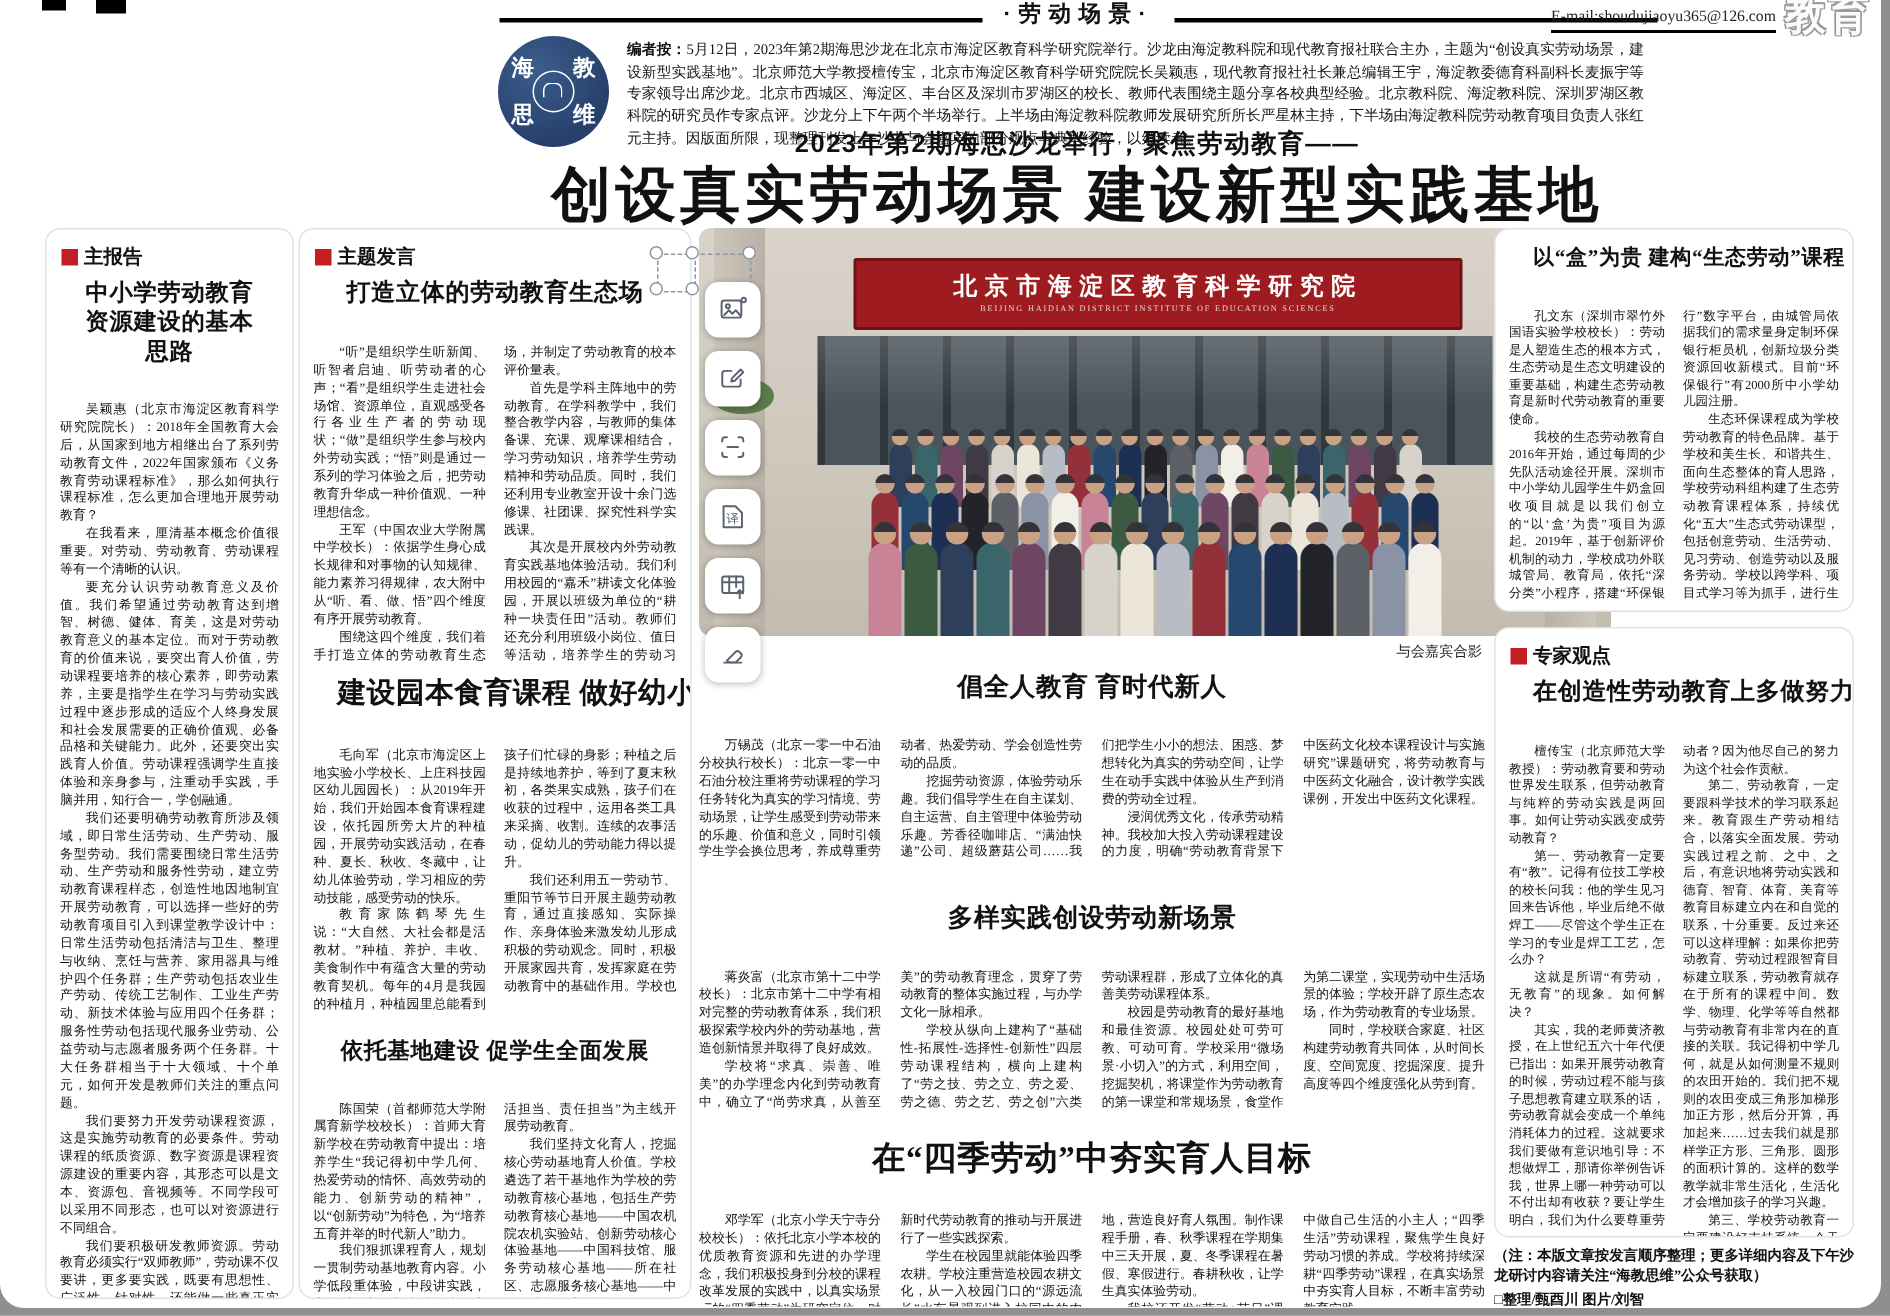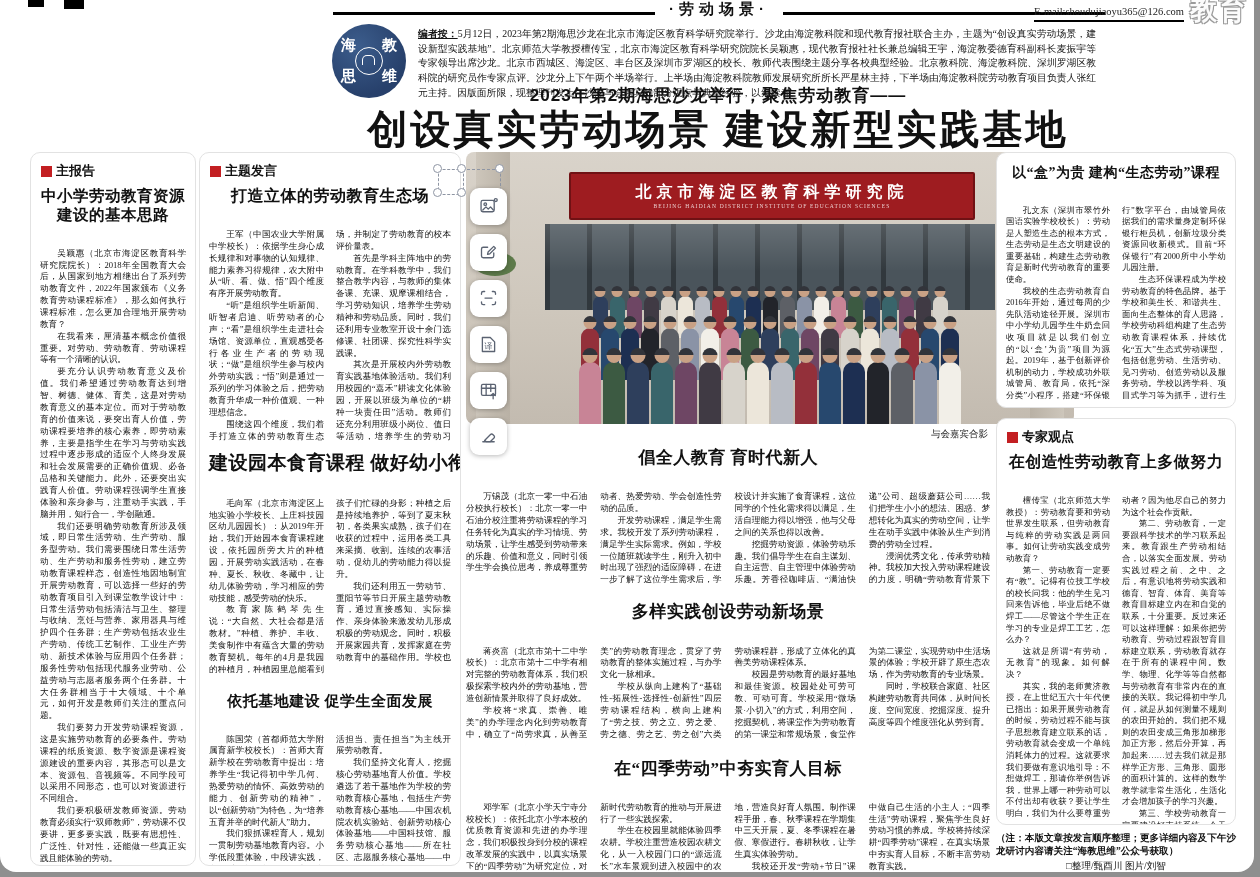--- a/index.html
+++ b/index.html
@@ -20,33 +20,33 @@
   .logo{position:absolute;top:24px;left:332px;width:74px;height:74px;border-radius:50%;
         background:radial-gradient(circle at 35% 30%,#3c5d8c,#27406b 70%);color:#fff;}
   .logo span{position:absolute;font-size:15px;font-weight:bold;}
   .logo .c0{left:9px;top:12px}.logo .c1{right:9px;top:12px}.logo .c2{left:9px;bottom:12px}.logo .c3{right:9px;bottom:12px}
   .logo .ring{position:absolute;left:50%;top:50%;width:26px;height:26px;margin:-14px 0 0 -14px;
         border:1.5px solid #fff;border-radius:50%;}
   .logo .ring::after{content:"";position:absolute;left:6px;top:7px;width:11px;height:9px;
         border:1.5px solid #fff;border-bottom:none;border-radius:5px 5px 0 0;}
   .editor-note{position:absolute;top:27px;left:418px;width:678px;font-size:9.8px;line-height:1.5;
         text-align:justify;color:#141414;}
-  .editor-note b{font-weight:bold;text-decoration:underline;}
+  .editor-note b{font-weight:bold;}
   .kicker{position:absolute;top:84px;left:332px;width:772px;text-align:center;font-size:17px;font-weight:bold;
         font-family:"Liberation Sans","DejaVu Sans",sans-serif;letter-spacing:1px;}
   .headline{position:absolute;top:102px;left:300px;width:836px;text-align:center;font-size:40px;font-weight:900;
         letter-spacing:3px;font-family:"Liberation Serif","DejaVu Serif",serif;}
   
   .colbox{position:absolute;border:1px solid #e2e2e2;border-radius:10px;box-sizing:border-box;
         padding:9px 9px;overflow:hidden;background:#fff;}
   .sec-label{font-family:"Liberation Sans","DejaVu Sans",sans-serif;font-weight:bold;font-size:13px;
         display:flex;align-items:center;gap:4px;margin:0 0 4px 1px;}
   .sec-label .sq{width:11px;height:11px;background:#c31f22;display:inline-block;}
   .art-title{font-size:16px;font-weight:bold;text-align:center;letter-spacing:.5px;line-height:1.25;
-        margin:6px 0 7px;font-family:"Liberation Serif","DejaVu Serif",serif;white-space:nowrap;}
+        margin:6px 16px 7px;font-family:"Liberation Serif","DejaVu Serif",serif;white-space:nowrap;}
   .art-title.wrap{white-space:normal;}
   .body{font-size:8.6px;line-height:1.38;text-align:justify;overflow:hidden;margin-top:23px;}
   .body p{margin:0;text-indent:2em;}
   .cols2{column-count:2;column-gap:12px;}
   .cols4{column-count:4;column-gap:13px;}
   
   .photo{position:absolute;left:466px;top:152px;width:608px;height:272px;border-radius:8px;overflow:hidden;
         background:linear-gradient(#d9d3ca 0%,#cfc8bd 55%,#c3bbb0 100%);}
   .photo .pillar{position:absolute;top:0;bottom:0;width:34px;background:linear-gradient(90deg,#c6bfb4,#b5ad a1);}
   .photo .pillar.l{left:10px;background:linear-gradient(90deg,#cdc6bb,#b9b1a5);}
@@ -75,21 +75,21 @@
   .anno-toolbar{position:absolute;left:470px;top:188px;display:flex;flex-direction:column;gap:9px;z-index:9;}
   .anno-btn{width:37px;height:37px;background:#fff;border-radius:9px;box-shadow:0 1px 5px rgba(0,0,0,.28);
         display:grid;place-items:center;border:none;cursor:pointer;padding:0;}
   .anno-btn svg{stroke:#5b6372;fill:none;stroke-width:1.5;stroke-linecap:round;stroke-linejoin:round;}
   .mrect{position:absolute;border:1.5px dashed #8e95a3;z-index:8;}
   .mhandle{position:absolute;width:9px;height:9px;border-radius:50%;background:#fff;border:1.5px solid #8e95a3;
         box-sizing:border-box;z-index:9;}
   
   .note-box{position:absolute;left:996px;top:831px;width:240px;}
   .note-text{font-size:9.6px;font-weight:bold;line-height:1.4;text-align:justify;}
-  .credit{font-size:9.6px;font-weight:normal;text-align:center;margin-top:2px;}
+  .credit{font-size:9.6px;font-weight:bold;text-align:left;margin-top:2px;}
 </style>
 </head>
 <body>
 
 <div class="page">
 
   <div class="corner-mark" style="left:28px;top:0;width:16px;height:7px;"></div>
   <div class="corner-mark" style="left:64px;top:0;width:20px;height:9px;"></div>
 
   <div class="topbar">
@@ -131,22 +131,22 @@
     </div>
   </div>
 
   <div class="colbox" style="left:199px;top:152px;width:262px;height:714px;">
     <div class="sec-label">
       <span class="sq"></span>
       <span>主题发言</span>
     </div>
     <div class="art-title">打造立体的劳动教育生态场</div>
     <div class="body cols2" style="height:216px;">
+      <p>“听”是组织学生听新闻、听智者启迪、听劳动者的心声；“看”是组织学生走进社会场馆、资源单位，直观感受各行各业生产者的劳动现状；“做”是组织学生参与校内外劳动实践；“悟”则是通过一系列的学习体验之后，把劳动教育升华成一种价值观、一种理想信念。</p>
       <p>王军（中国农业大学附属中学校长）：依据学生身心成长规律和对事物的认知规律、能力素养习得规律，农大附中从“听、看、做、悟”四个维度有序开展劳动教育。</p>
-      <p>“听”是组织学生听新闻、听智者启迪、听劳动者的心声；“看”是组织学生走进社会场馆、资源单位，直观感受各行各业生产者的劳动现状；“做”是组织学生参与校内外劳动实践；“悟”则是通过一系列的学习体验之后，把劳动教育升华成一种价值观、一种理想信念。</p>
       <p>围绕这四个维度，我们着手打造立体的劳动教育生态场，并制定了劳动教育的校本评价量表。</p>
       <p>首先是学科主阵地中的劳动教育。在学科教学中，我们整合教学内容，与教师的集体备课、充课、观摩课相结合，学习劳动知识，培养学生劳动精神和劳动品质。同时，我们还利用专业教室开设十余门选修课、社团课、探究性科学实践课。</p>
       <p>其次是开展校内外劳动教育实践基地体验活动。我们利用校园的“嘉禾”耕读文化体验园，开展以班级为单位的“耕种一块责任田”活动。教师们还充分利用班级小岗位、值日等活动，培养学生的劳动习惯；与科技、美育紧密结合，开展劳动主题教育活动。</p>
 
     </div>
     <div class="art-title" style="font-size:19px;">建设园本食育课程 做好幼小衔接</div>
     <div class="body cols2" style="height:188px;">
       <p>毛向军（北京市海淀区上地实验小学校长、上庄科技园区幼儿园园长）：从2019年开始，我们开始园本食育课程建设，依托园所旁大片的种植园，开展劳动实践活动，在春种、夏长、秋收、冬藏中，让幼儿体验劳动，学习相应的劳动技能，感受劳动的快乐。</p>
       <p>教育家陈鹤琴先生说：“大自然、大社会都是活教材。”种植、养护、丰收、美食制作中有蕴含大量的劳动教育契机。每年的4月是我园的种植月，种植园里总能看到孩子们忙碌的身影；种植之后是持续地养护，等到了夏末秋初，各类果实成熟，孩子们在收获的过程中，运用各类工具来采摘、收割。连续的农事活动，促幼儿的劳动能力得以提升。</p>
       <p>我们还利用五一劳动节、重阳节等节日开展主题劳动教育，通过直接感知、实际操作、亲身体验来激发幼儿形成积极的劳动观念。同时，积极开展家园共育，发挥家庭在劳动教育中的基础作用。学校也不断加强劳动教育效果评估，持续提升劳动教育质量。</p>
@@ -292,34 +292,33 @@
         <path d="M7.5 16.5l6.8-6.8a1.8 1.8 0 0 1 2.6 0l1.4 1.4a1.8 1.8 0 0 1 0 2.6l-4.1 4.1H9.4z"></path>
         <path d="M5.5 18h13"></path>
       </svg>
     </button>
   </div>
 
   <div class="colbox" style="left:466px;top:445px;width:524px;height:426px;border:none;padding:0;">
     <div class="art-title" style="font-size:17px;margin-top:2px;">倡全人教育 育时代新人</div>
     <div class="body cols4" style="height:104px;">
       <p>万锡茂（北京一零一中石油分校执行校长）：北京一零一中石油分校注重将劳动课程的学习任务转化为真实的学习情境、劳动场景，让学生感受到劳动带来的乐趣、价值和意义，同时引领学生学会换位思考，养成尊重劳动者、热爱劳动、学会创造性劳动的品质。</p>
-      <p>开发劳动课程，满足学生需求。我校开发了系列劳动课程，满足学生实际需求。例如，学校一位随班就读学生，刚升入初中时出现了强烈的适应障碍，在进一步了解了这位学生需求后，学校设计并实施了食育课程，这位同学的个性化需求得以满足，生活自理能力得以增强，他与父母之间的关系也得以改善。</p>
       <p>挖掘劳动资源，体验劳动乐趣。我们倡导学生在自主谋划、自主运营、自主管理中体验劳动乐趣。芳香径咖啡店、“满油快递”公司、超级蘑菇公司……我们把学生小小的想法、困惑、梦想转化为真实的劳动空间，让学生在动手实践中体验从生产到消费的劳动全过程。</p>
       <p>浸润优秀文化，传承劳动精神。我校加大投入劳动课程建设的力度，明确“劳动教育背景下中医药文化校本课程设计与实施研究”课题研究，将劳动教育与中医药文化融合，设计教学实践课例，开发出中医药文化课程。</p>
 
     </div>
     <div class="art-title" style="font-size:17px;">多样实践创设劳动新场景</div>
     <div class="body cols4" style="height:106px;">
       <p>蒋炎富（北京市第十二中学校长）：北京市第十二中学有相对完整的劳动教育体系，我们积极探索学校内外的劳动基地，营造创新情景并取得了良好成效。</p>
       <p>学校将“求真、崇善、唯美”的办学理念内化到劳动教育中，确立了“尚劳求真，从善至美”的劳动教育理念，贯穿了劳动教育的整体实施过程，与办学文化一脉相承。</p>
       <p>学校从纵向上建构了“基础性-拓展性-选择性-创新性”四层劳动课程结构，横向上建构了“劳之技、劳之立、劳之爱、劳之德、劳之艺、劳之创”六类劳动课程群，形成了立体化的真善美劳动课程体系。</p>
       <p>校园是劳动教育的最好基地和最佳资源。校园处处可劳可教、可动可育。学校采用“微场景·小切入”的方式，利用空间，挖掘契机，将课堂作为劳动教育的第一课堂和常规场景，食堂作为第二课堂，实现劳动中生活场景的体验；学校开辟了原生态农场，作为劳动教育的专业场景。</p>
       <p>同时，学校联合家庭、社区构建劳动教育共同体，从时间长度、空间宽度、挖掘深度、提升高度等四个维度强化从劳到育。</p>
     </div>
-    <div class="art-title" style="font-size:17px;">在“四季劳动”中夯实育人目标</div>
+    <div class="art-title" style="font-size:22px;">在“四季劳动”中夯实育人目标</div>
     <div class="body cols4" style="height:118px;">
       <p>邓学军（北京小学天宁寺分校校长）：依托北京小学本校的优质教育资源和先进的办学理念，我们积极投身到分校的课程改革发展的实践中，以真实场景下的“四季劳动”为研究定位，对新时代劳动教育的推动与开展进行了一些实践探索。</p>
       <p>学生在校园里就能体验四季农耕。学校注重营造校园农耕文化，从一入校园门口的“源远流长”水车景观到进入校园中的农耕文化墙再到“四季乐园”种植基地，营造良好育人氛围。制作课程手册，春、秋季课程在学期集中三天开展，夏、冬季课程在暑假、寒假进行。春耕秋收，让学生真实体验劳动。</p>
       <p>我校还开发“劳动+节日”课程，让学生在“过”中华传统节日中做自己生活的小主人；“四季生活”劳动课程，聚焦学生良好劳动习惯的养成。学校将持续深耕“四季劳动”课程，在真实场景中夯实育人目标，不断丰富劳动教育实践。</p>
     </div>
   </div>
 
   <div class="colbox" style="left:996px;top:152px;width:240px;height:256px;">
     <div class="art-title" style="font-size:14px;margin-top:2px;">以“盒”为贵 建构“生态劳动”课程</div>
     <div class="body cols2" style="height:208px;font-size:8.4px;">

